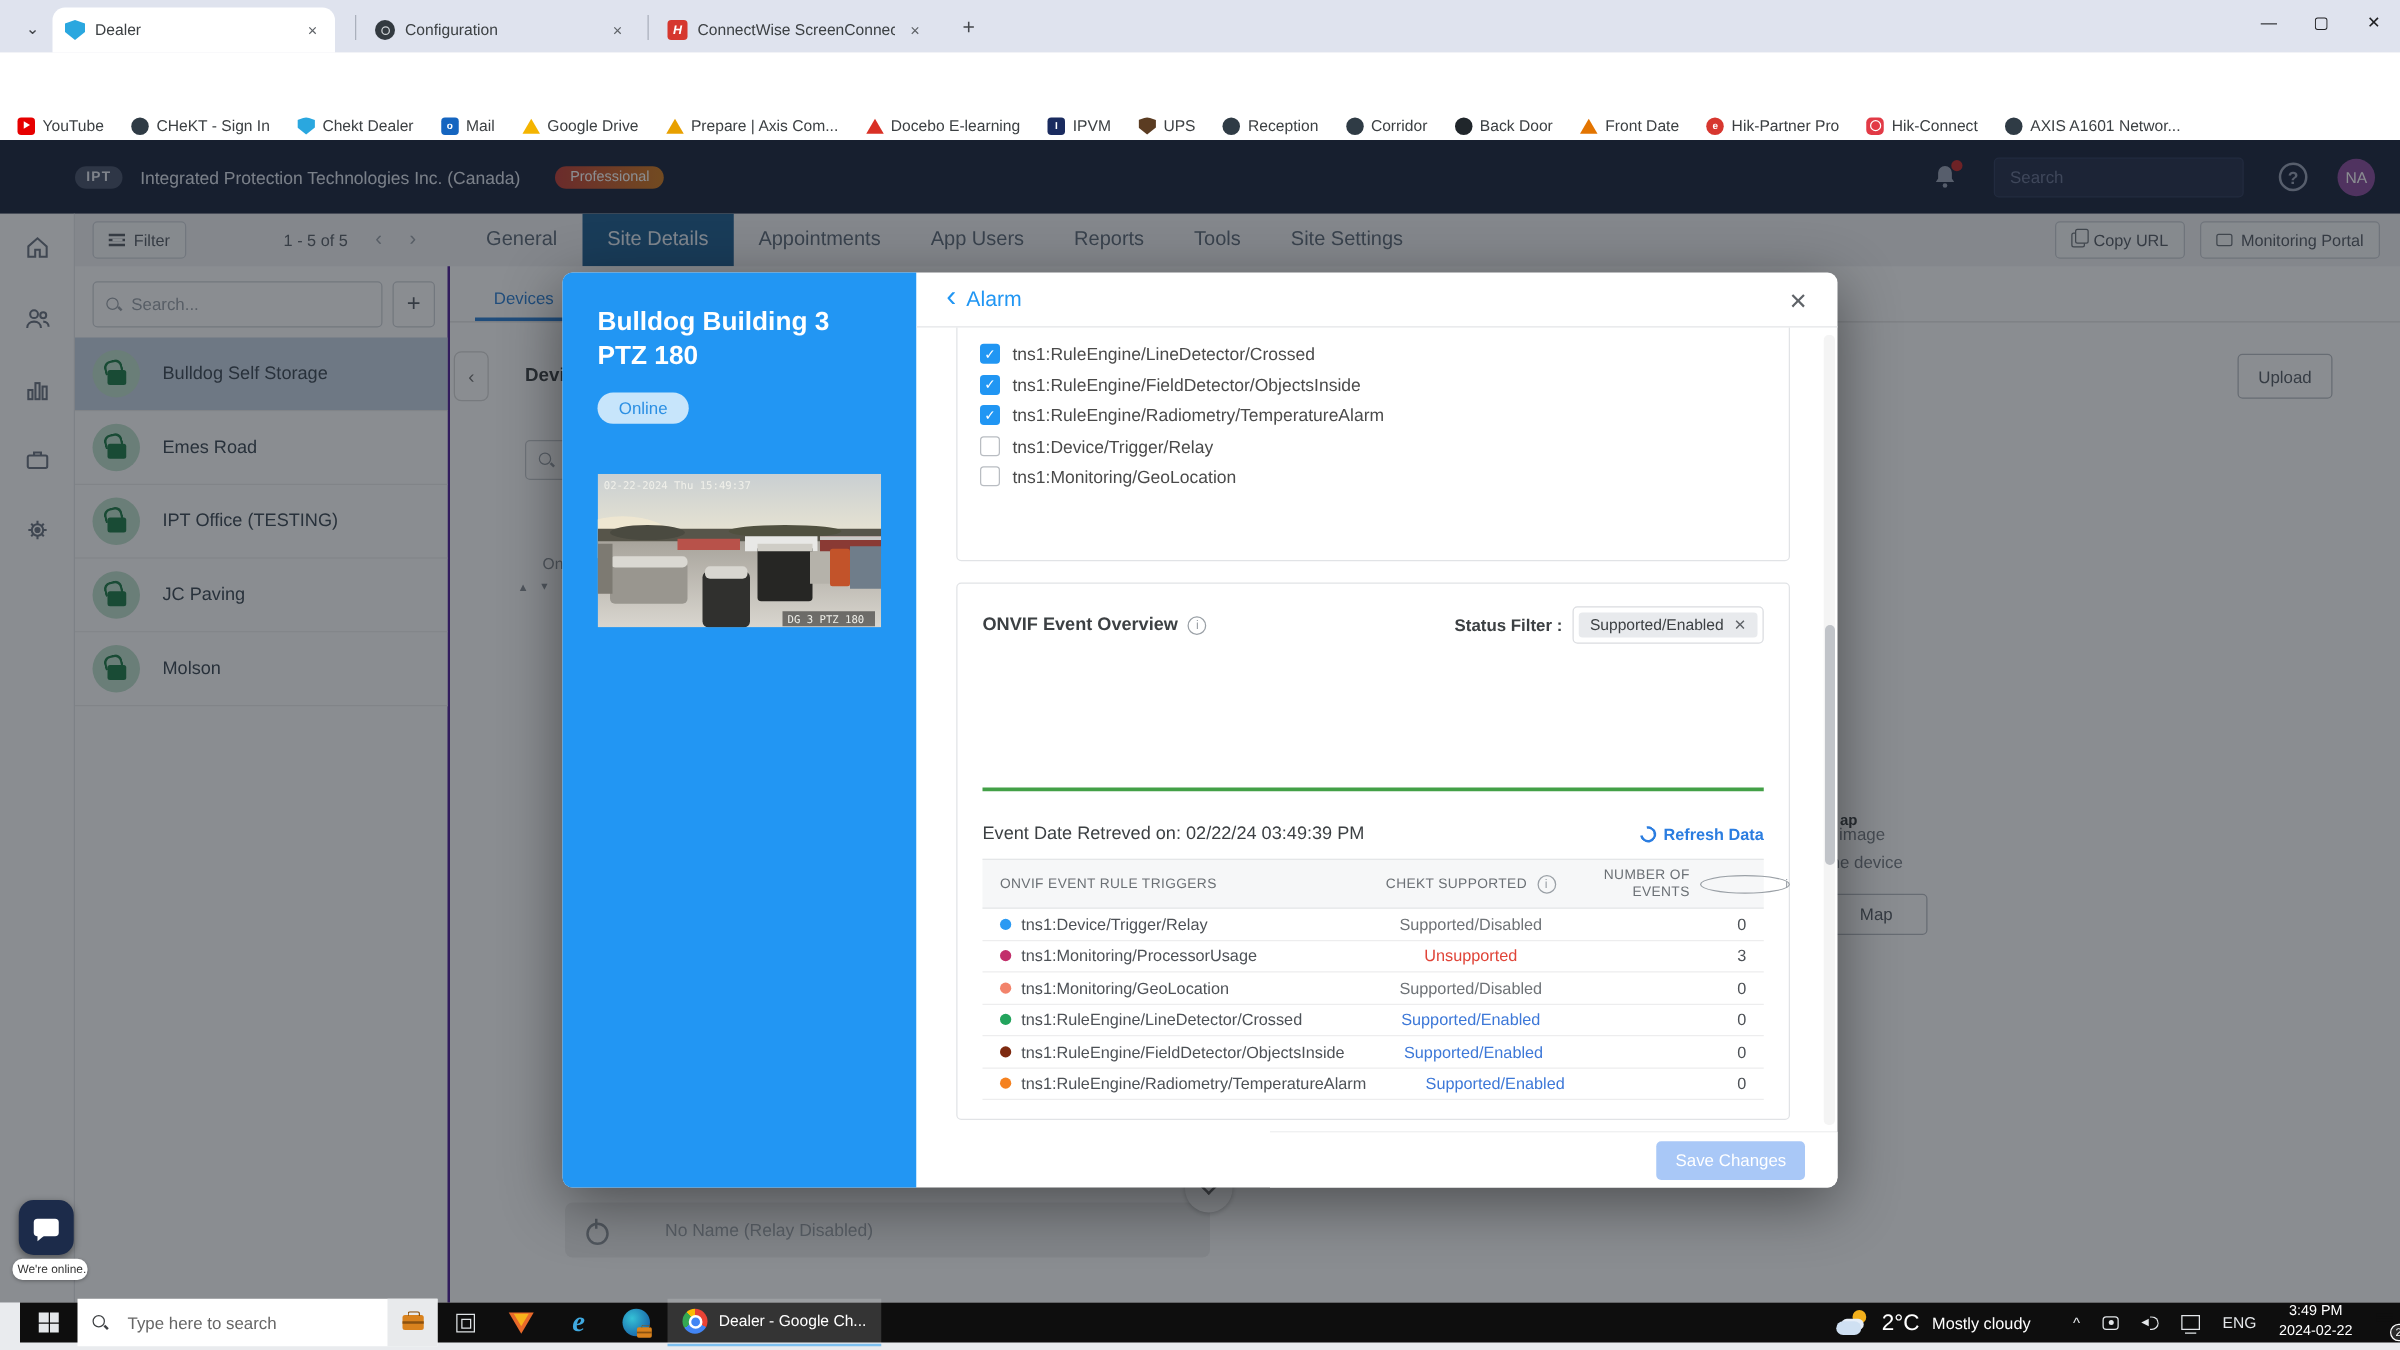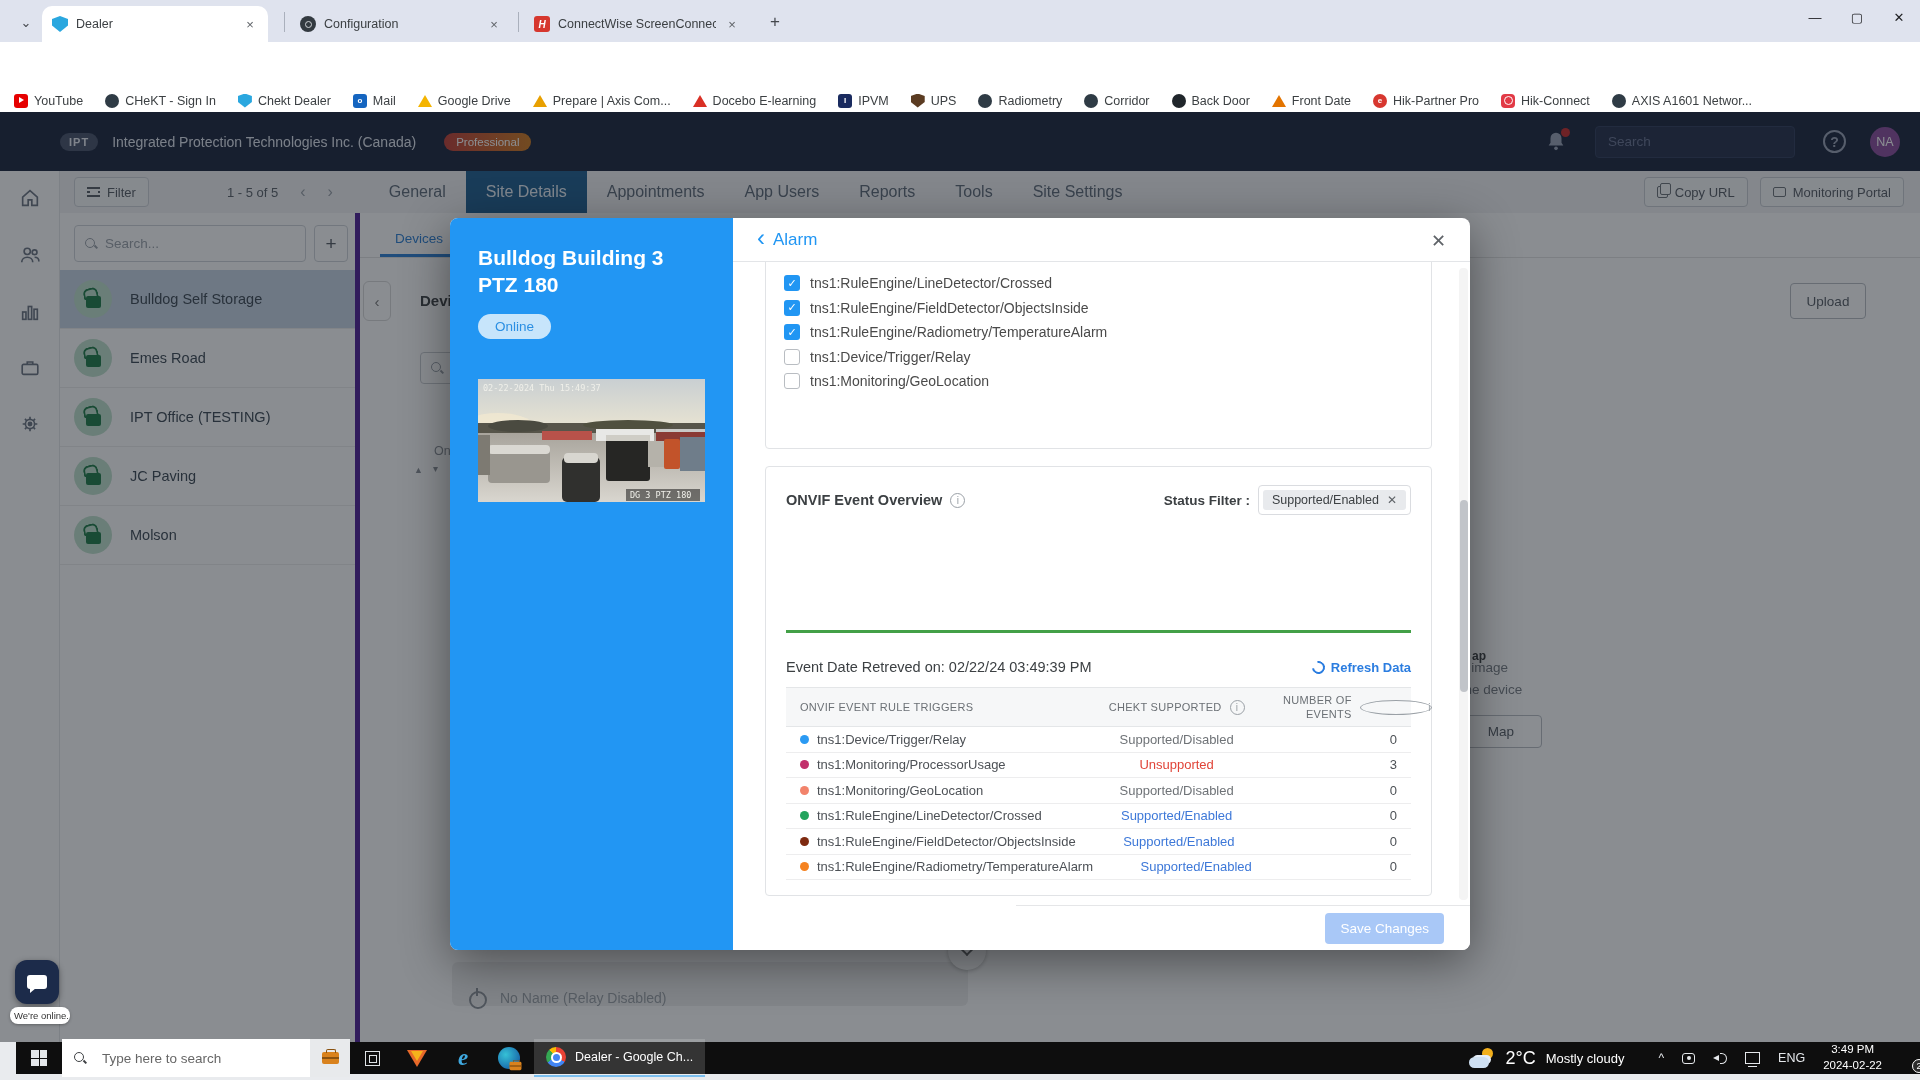--- a/index.html
+++ b/index.html
@@ -73,21 +73,21 @@
   .tbbtn { height:30px; border:1px solid #c8ccd2; border-radius:4px; display:flex; align-items:center; padding:0 12px; font-size:13px; color:#555b63; background:#f7f8f9; margin-left:12px; }
   .cpic { width:11px; height:12px; border:1.5px solid #6a7077; border-radius:2px; margin-right:7px; position:relative; }
   .cpic:after { content:""; position:absolute; left:2px; top:-4px; width:9px; height:10px; border:1.5px solid #6a7077; border-radius:2px; background:#f7f8f9; }
   .monic { width:13px; height:10px; border:1.5px solid #6a7077; border-radius:2px; margin-right:7px; }
 
   
   .rail { position:absolute; left:0; top:171px; width:60px; height:871px; background:#ffffff; border-right:1px solid #e4e6e9; }
   .rail svg { position:absolute; left:19px; width:22px; height:22px; stroke:#6a7380; fill:none; stroke-width:1.8; }
 
   
-  .sidebar { position:absolute; left:60px; top:213px; width:300px; height:829px; background:#ffffff; border-right:5px solid #4c1d95; }
+  .sidebar { position:absolute; left:60px; top:213px; width:300px; height:829px; background:#ffffff; border-right:2px solid #4c1d95; }
   .sb-search { position:absolute; left:14px; top:12px; width:232px; height:37px; border:1px solid #cfd3d8; border-radius:4px; display:flex; align-items:center; padding-left:10px; color:#9aa1a9; font-size:13.5px; }
   .sb-add { position:absolute; left:254px; top:12px; width:34px; height:37px; border:1px solid #cfd3d8; border-radius:4px; display:flex; align-items:center; justify-content:center; font-size:19px; color:#555b63; }
   .mag { width:12px; height:12px; position:relative; margin-right:8px; flex:0 0 auto; }
   .mag:before { content:""; position:absolute; left:0; top:0; width:8px; height:8px; border:1.7px solid #9aa1a9; border-radius:50%; }
   .mag:after { content:""; position:absolute; left:8.5px; top:8.5px; width:4px; height:1.7px; background:#9aa1a9; transform:rotate(45deg); }
   .sitelist { position:absolute; left:0; top:57px; width:100%; }
   .site { height:59px; display:flex; align-items:center; padding-left:14px; border-bottom:1px solid #ececec; background:#fff; }
   .site.sel { background:#c7d4e4; }
   .lockc { width:38px; height:38px; border-radius:50%; background:#bfe0cc; position:relative; margin-right:18px; flex:0 0 auto; }
   .lockc:before { content:""; position:absolute; left:9px; top:8px; width:11px; height:9px; border:2.5px solid #1d7a46; border-bottom:none; border-radius:6px 6px 0 0; transform:rotate(-14deg); }
@@ -103,21 +103,21 @@
   .devtitle { position:absolute; left:60px; top:79px; font-size:15px; font-weight:bold; color:#3c4043; }
   .fsearch { position:absolute; left:60px; top:139px; width:145px; height:32px; border:1px solid #c9ccd1; border-radius:4px; display:flex; align-items:center; padding-left:10px; }
   .onlifrag { position:absolute; left:74px; top:231px; font-size:12.5px; color:#8a9097; }
   .sortfrag { position:absolute; left:54px; top:252px; font-size:9px; color:#8a9097; }
   .chevfrag { position:absolute; left:73px; top:250px; font-size:10px; color:#8a9097; }
   .uploadbtn { position:absolute; left:1430px; top:70px; width:76px; height:36px; border:1px solid #b8bcc2; border-radius:4px; display:flex; align-items:center; justify-content:center; font-size:13.5px; color:#555b63; background:#fff; }
   .maphead { position:absolute; left:1112px; top:436px; font-size:12px; font-weight:bold; color:#3c4043; }
   .mapl1 { position:absolute; left:1100px; top:447px; font-size:13.5px; color:#777d84; }
   .mapl2 { position:absolute; left:1094px; top:469px; font-size:13.5px; color:#777d84; }
   .mapbtn { position:absolute; left:1100px; top:502px; width:82px; height:33px; border:1px solid #b8bcc2; border-radius:4px; display:flex; align-items:center; justify-content:center; font-size:13.5px; color:#555b63; background:#fff; }
-  .relayrow { position:absolute; left:92px; top:749px; width:516px; height:44px; background:#efefef; border-radius:6px; display:flex; align-items:flex-end; padding-left:16px; }
+  .relayrow { position:absolute; left:92px; top:749px; width:516px; height:44px; background:#efefef; border-radius:6px; display:flex; align-items:center; padding-left:16px;gap:32px; }
   .pwric { width:18px; height:18px; position:relative; margin-right:14px; }
   .pwric:before { content:""; position:absolute; left:1px; top:3px; width:14px; height:14px; border:2px solid #8a9097; border-radius:50%; }
   .pwric:after { content:""; position:absolute; left:8px; top:0px; width:2px; height:8px; background:#8a9097; }
   .relaytxt { font-size:14px; color:#9aa0a6; }
   .chevcircle { position:absolute; left:588px; top:719px; width:38px; height:38px; background:#fff; border-radius:50%; box-shadow:0 1px 4px rgba(0,0,0,.25); display:flex; align-items:center; justify-content:center; }
   .chevdown { width:10px; height:10px; border-right:2px solid #666; border-bottom:2px solid #666; transform:rotate(45deg); margin-top:-4px; }
 
   
   .page-overlay { position:absolute; left:0; top:112px; width:1920px; height:930px; background:rgba(22,27,36,0.5); z-index:5; }
 
@@ -314,21 +314,21 @@
       <span class="bm">
         <span class="bmic shape-square" style="background: rgb(26, 43, 95);">I</span>
         <span>IPVM</span>
       </span>
       <span class="bm">
         <span class="bmic shape-shield" style="background: rgb(91, 60, 34); color: rgb(200, 162, 42);"></span>
         <span>UPS</span>
       </span>
       <span class="bm">
         <span class="bmic shape-circle" style="background: rgb(47, 59, 69);"></span>
-        <span>Radiometry</span>
+        <span>Reception</span>
       </span>
       <span class="bm">
         <span class="bmic shape-circle" style="background: rgb(47, 59, 69);"></span>
         <span>Corridor</span>
       </span>
       <span class="bm">
         <span class="bmic shape-circle" style="background: rgb(32, 38, 43);"></span>
         <span>Back Door</span>
       </span>
       <span class="bm">

